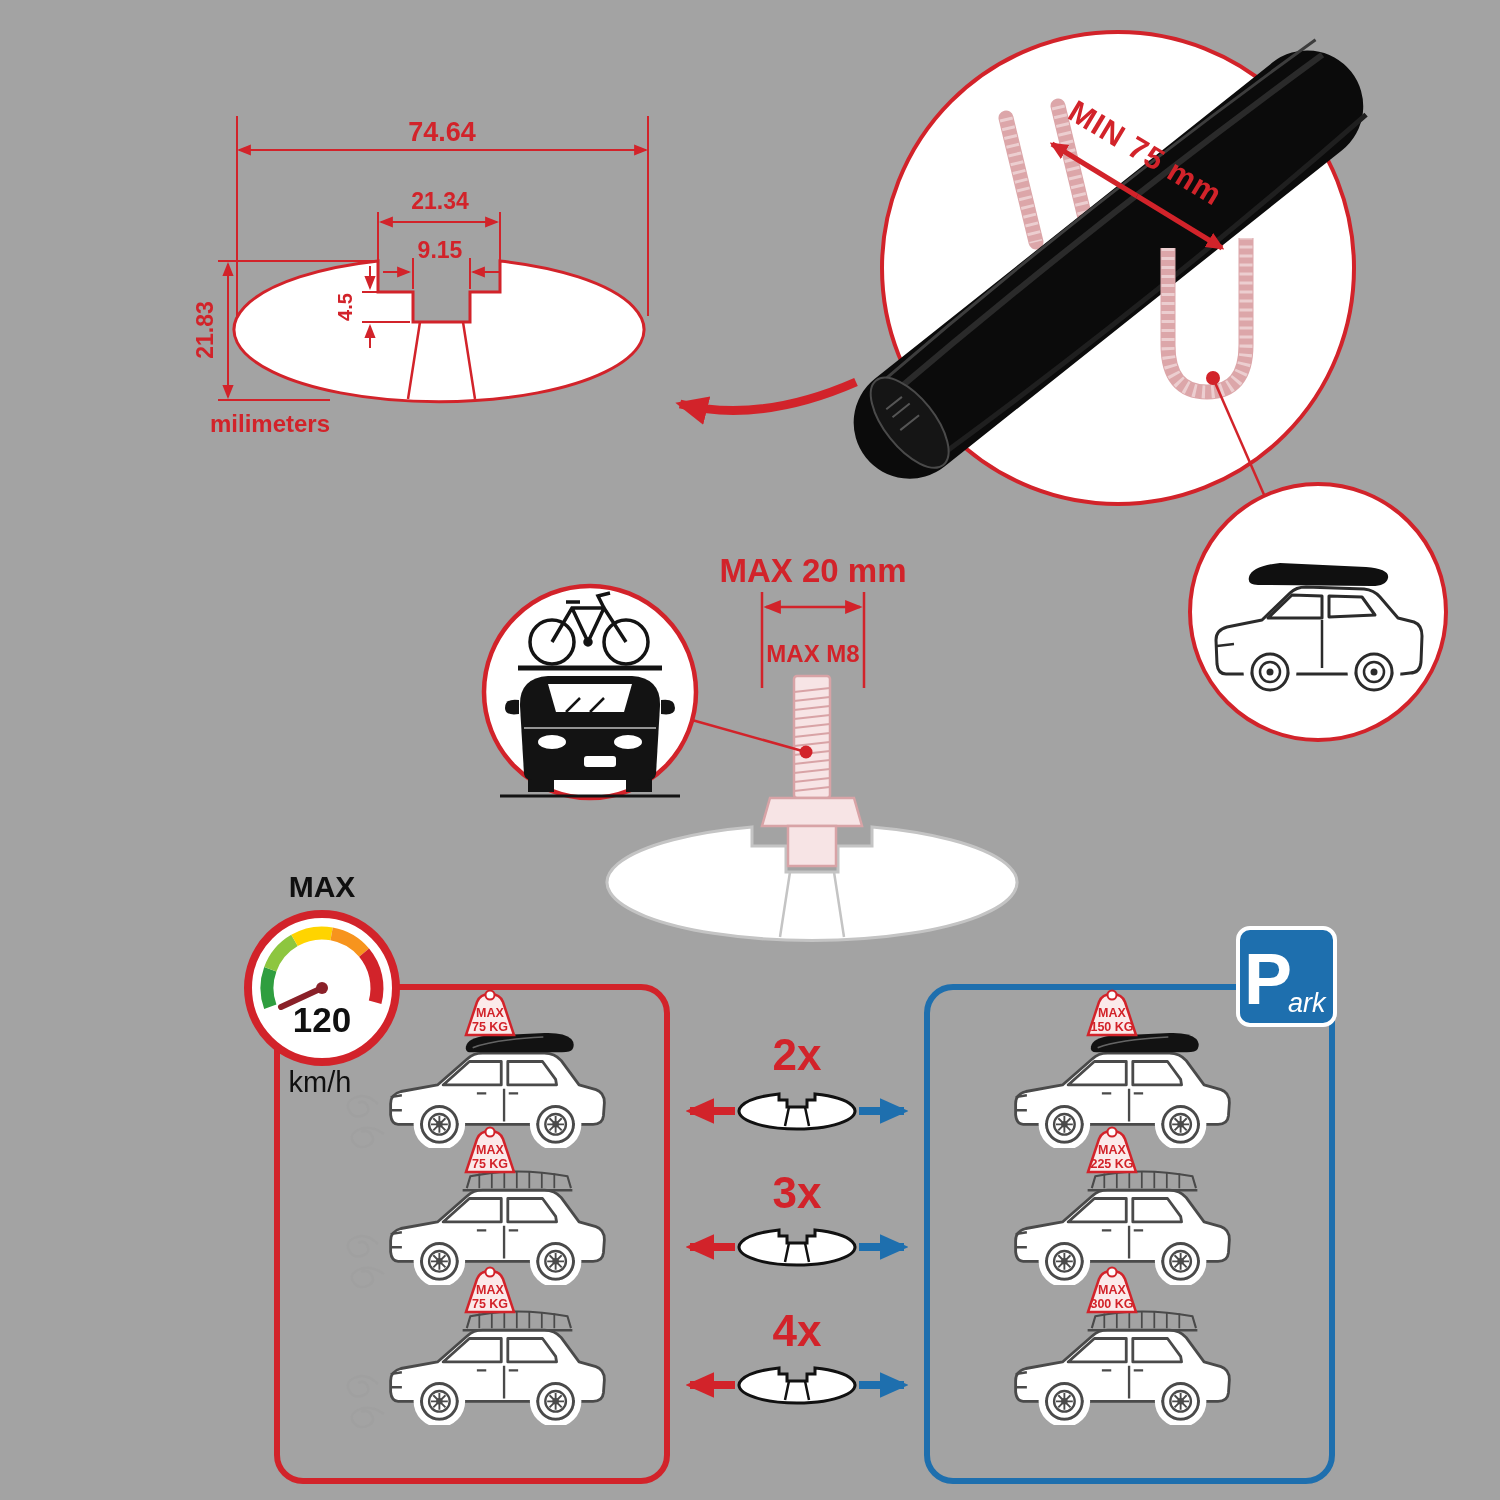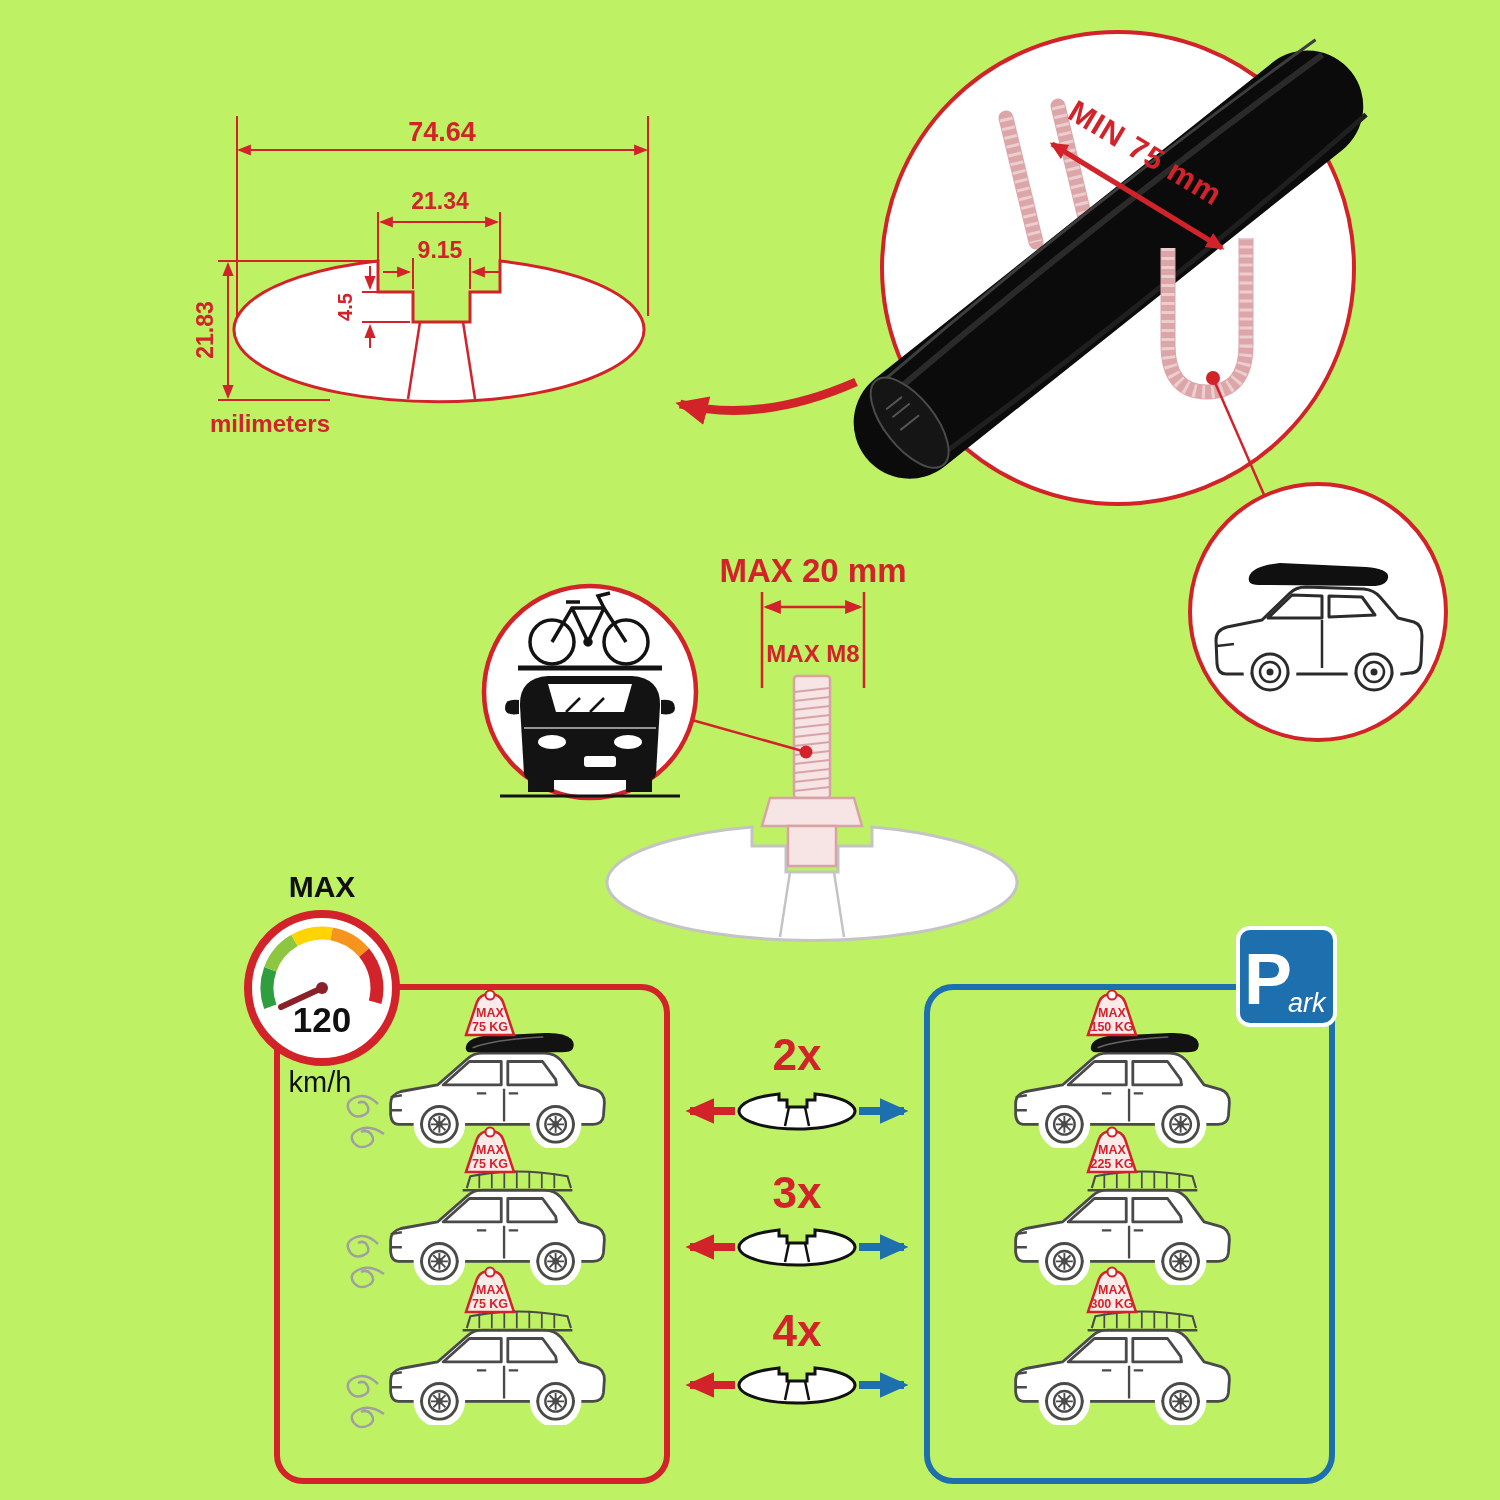--- a/index.html
+++ b/index.html
@@ -1,16 +1,16 @@
 <!DOCTYPE html>
 <html><head>
 <meta charset="utf-8">
 <style>
   html,body{margin:0;padding:0;background:#ffffff;}
-  .canvas{position:relative;width:1500px;height:1500px;background:#bef264;overflow:hidden;}
+  .canvas{position:relative;width:1500px;height:1500px;background:#a3a3a3;overflow:hidden;}
   .canvas > svg{position:absolute;left:0;top:0;}
   text{font-family:"Liberation Sans",sans-serif;}
   .dim{fill:#d2232a;font-weight:bold;font-size:27px;text-anchor:middle;}
   .dim-m{fill:#d2232a;font-weight:bold;font-size:23px;text-anchor:middle;}
   .dim-s{fill:#d2232a;font-weight:bold;font-size:20px;text-anchor:middle;}
   .unit{fill:#d2232a;font-weight:bold;font-size:24px;}
   .min75{fill:#d2232a;font-size:31px;font-weight:bold;text-anchor:middle;letter-spacing:1px;}
   .max20{fill:#d2232a;font-size:33px;font-weight:bold;text-anchor:middle;}
   .maxm8{fill:#d2232a;font-size:24px;font-weight:bold;text-anchor:middle;}
   .gmax{fill:#101010;font-size:30px;font-weight:bold;text-anchor:middle;}

